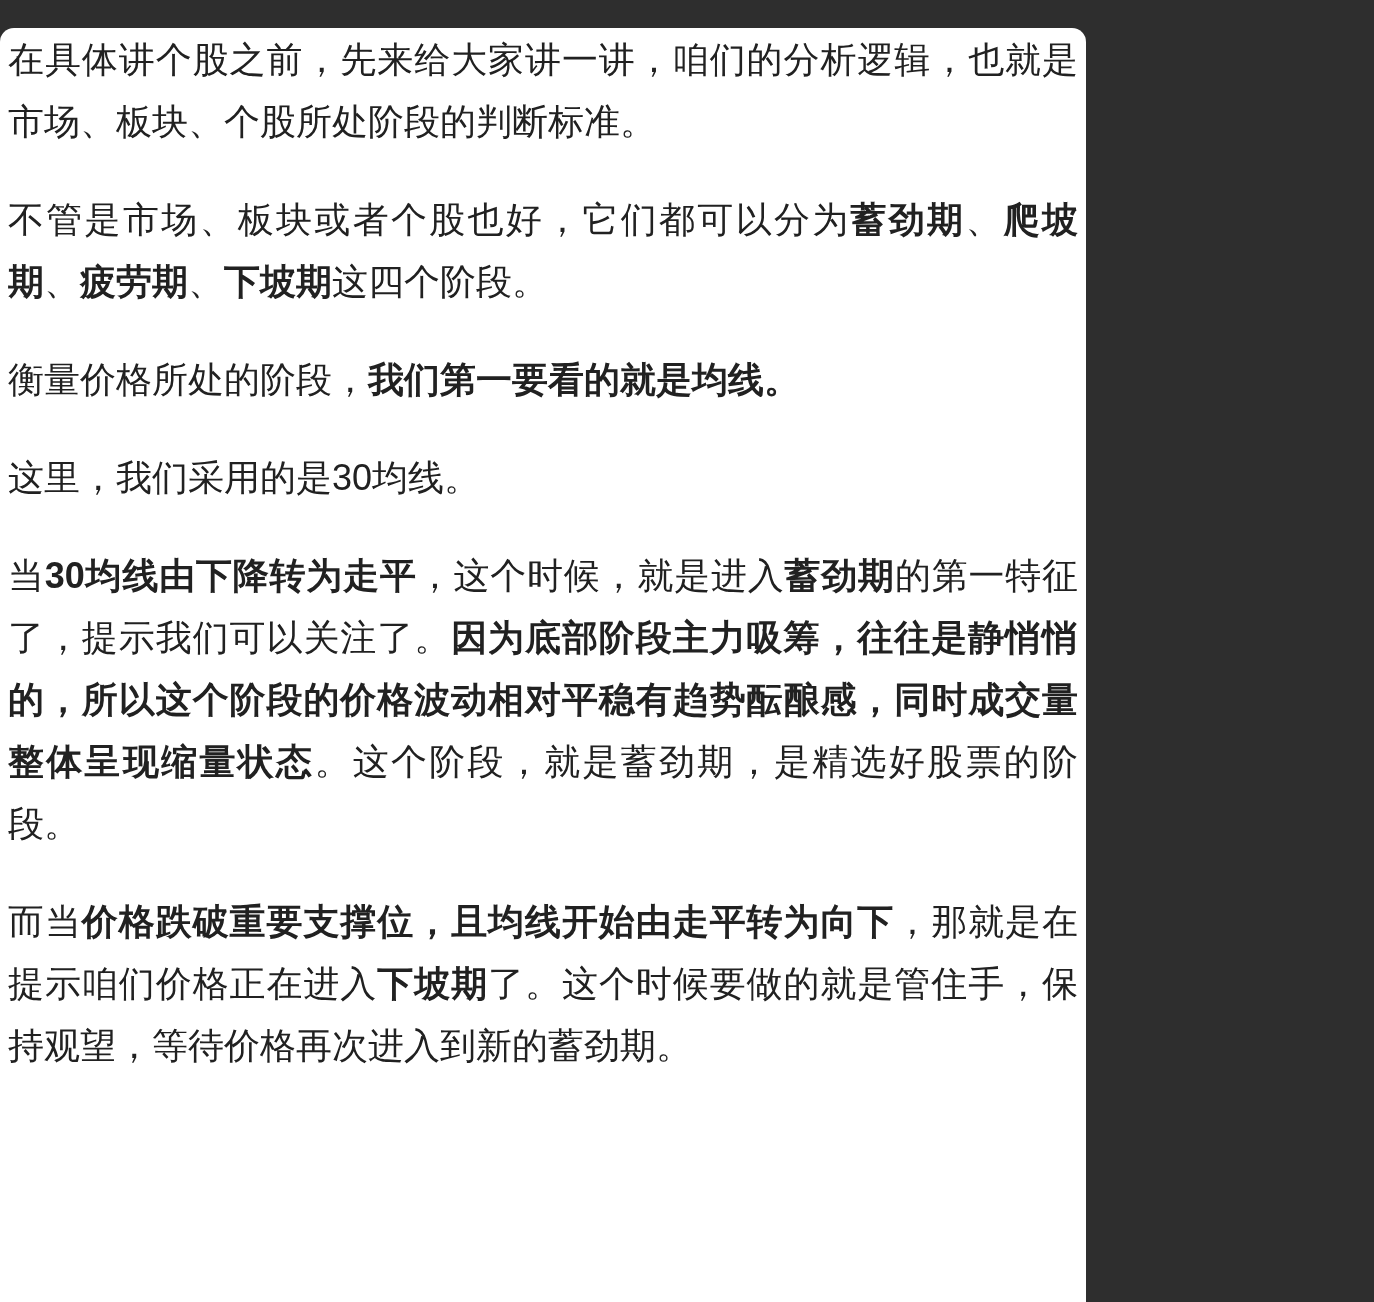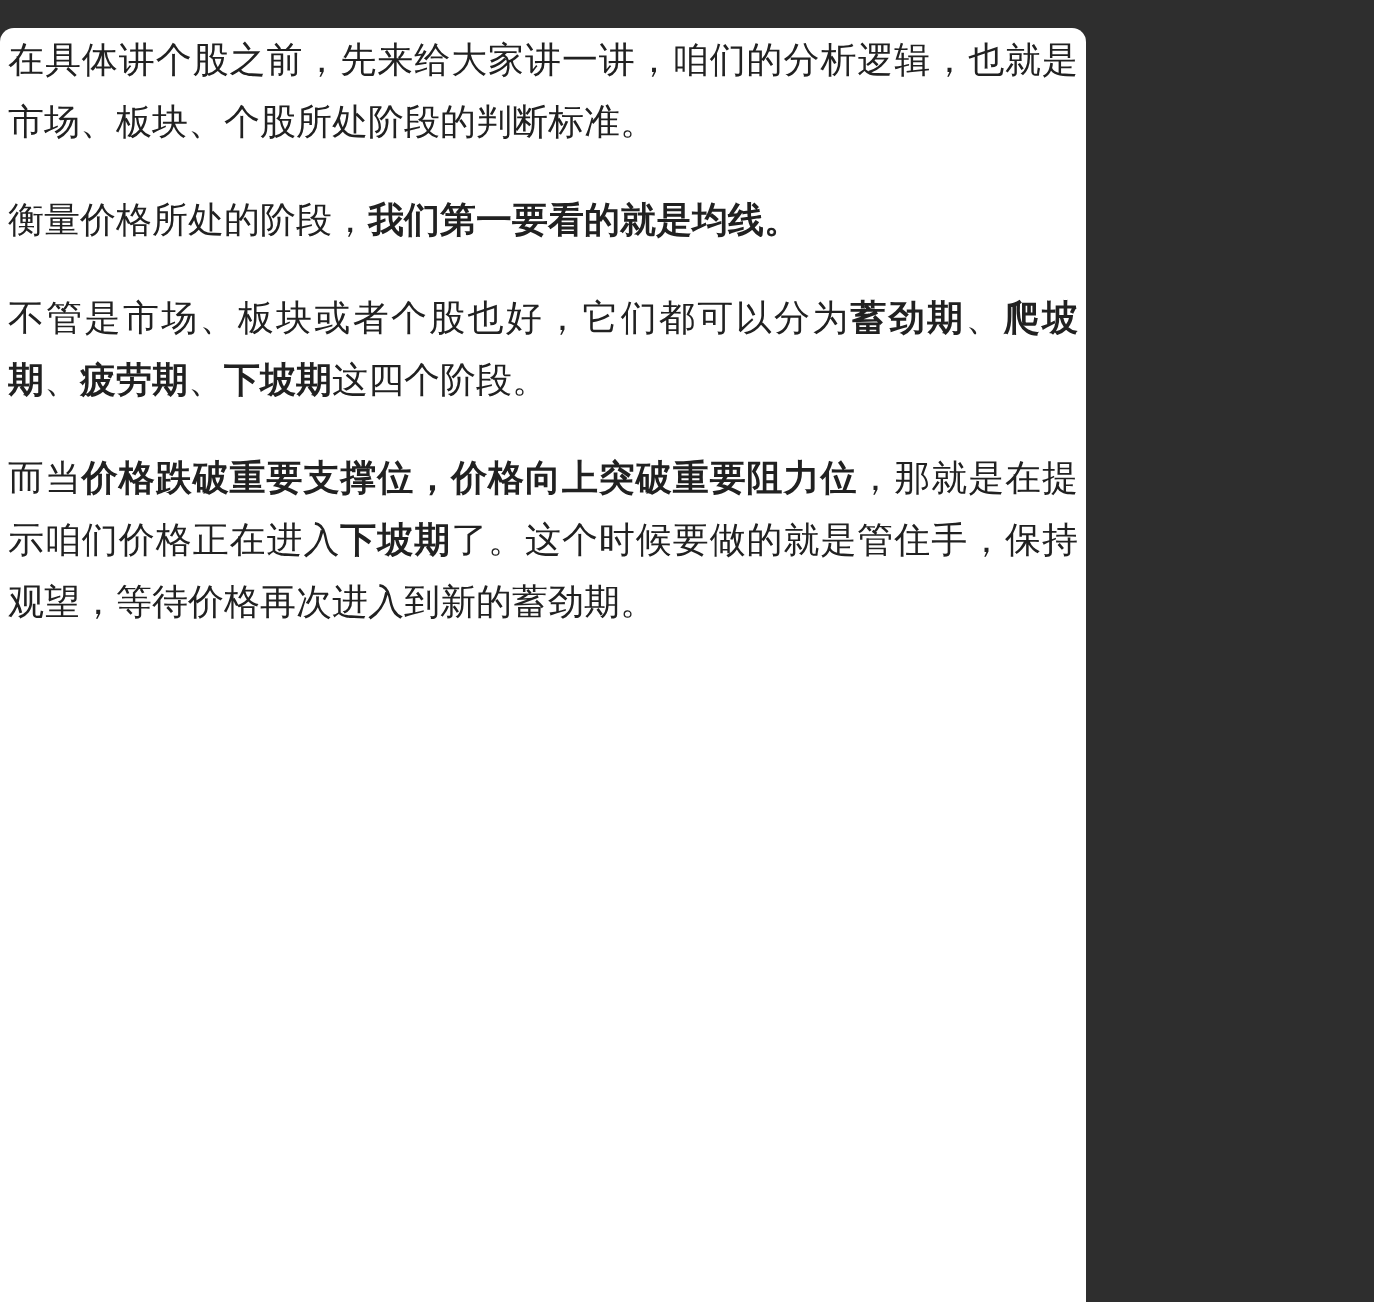--- a/index.html
+++ b/index.html
@@ -50,18 +50,20 @@
     font-weight: 700;
   }
 </style>
 </head>
 <body>
 
 <div class="screen" style="background: rgb(46, 46, 46);">
   <div class="article-card" style="background: rgb(255, 255, 255);">
     <div class="article" style="color: rgb(33, 33, 33);">
         <p class="para"><span class="run">在具体讲个股之前，先来给大家讲一讲，咱们的分析逻辑，也就是市场、板块、个股所处阶段的判断标准。</span></p>
+        <p class="para"><span class="run">不管是市场、板块或者个股也好，它们都可以分为</span><span class="run bold">蓄劲期</span><span class="run">、</span><span class="run bold">爬坡期</span><span class="run">、</span><span class="run bold">疲劳期</span><span class="run">、</span><span class="run bold">下坡期</span><span class="run">这四个阶段。</span></p>
         <p class="para"><span class="run">衡量价格所处的阶段，</span><span class="run bold">我们第一要看的就是均线。</span></p>
-        <p class="para"><span class="run">不管是市场、板块或者个股也好，它们都可以分为</span><span class="run bold">蓄劲期</span><span class="run">、</span><span class="run bold">爬坡期</span><span class="run">、</span><span class="run bold">疲劳期</span><span class="run">、</span><span class="run bold">下坡期</span><span class="run">这四个阶段。</span></p>
-        <p class="para"><span class="run">而当</span><span class="run bold">价格跌破重要支撑位，价格向上突破重要阻力位</span><span class="run">，那就是在提示咱们价格正在进入</span><span class="run bold">下坡期</span><span class="run">了。这个时候要做的就是管住手，保持观望，等待价格再次进入到新的蓄劲期。</span></p>
+        <p class="para"><span class="run">这里，我们采用的是30均线。</span></p>
+        <p class="para"><span class="run">当</span><span class="run bold">30均线由下降转为走平</span><span class="run">，这个时候，就是进入</span><span class="run bold">蓄劲期</span><span class="run">的第一特征了，提示我们可以关注了。</span><span class="run bold">因为底部阶段主力吸筹，往往是静悄悄的，所以这个阶段的价格波动相对平稳有趋势酝酿感，同时成交量整体呈现缩量状态</span><span class="run">。这个阶段，就是蓄劲期，是精选好股票的阶段。</span></p>
+        <p class="para"><span class="run">而当</span><span class="run bold">价格跌破重要支撑位，且均线开始由走平转为向下</span><span class="run">，那就是在提示咱们价格正在进入</span><span class="run bold">下坡期</span><span class="run">了。这个时候要做的就是管住手，保持观望，等待价格再次进入到新的蓄劲期。</span></p>
       </div>
   </div>
 </div>
 
 </body></html>

